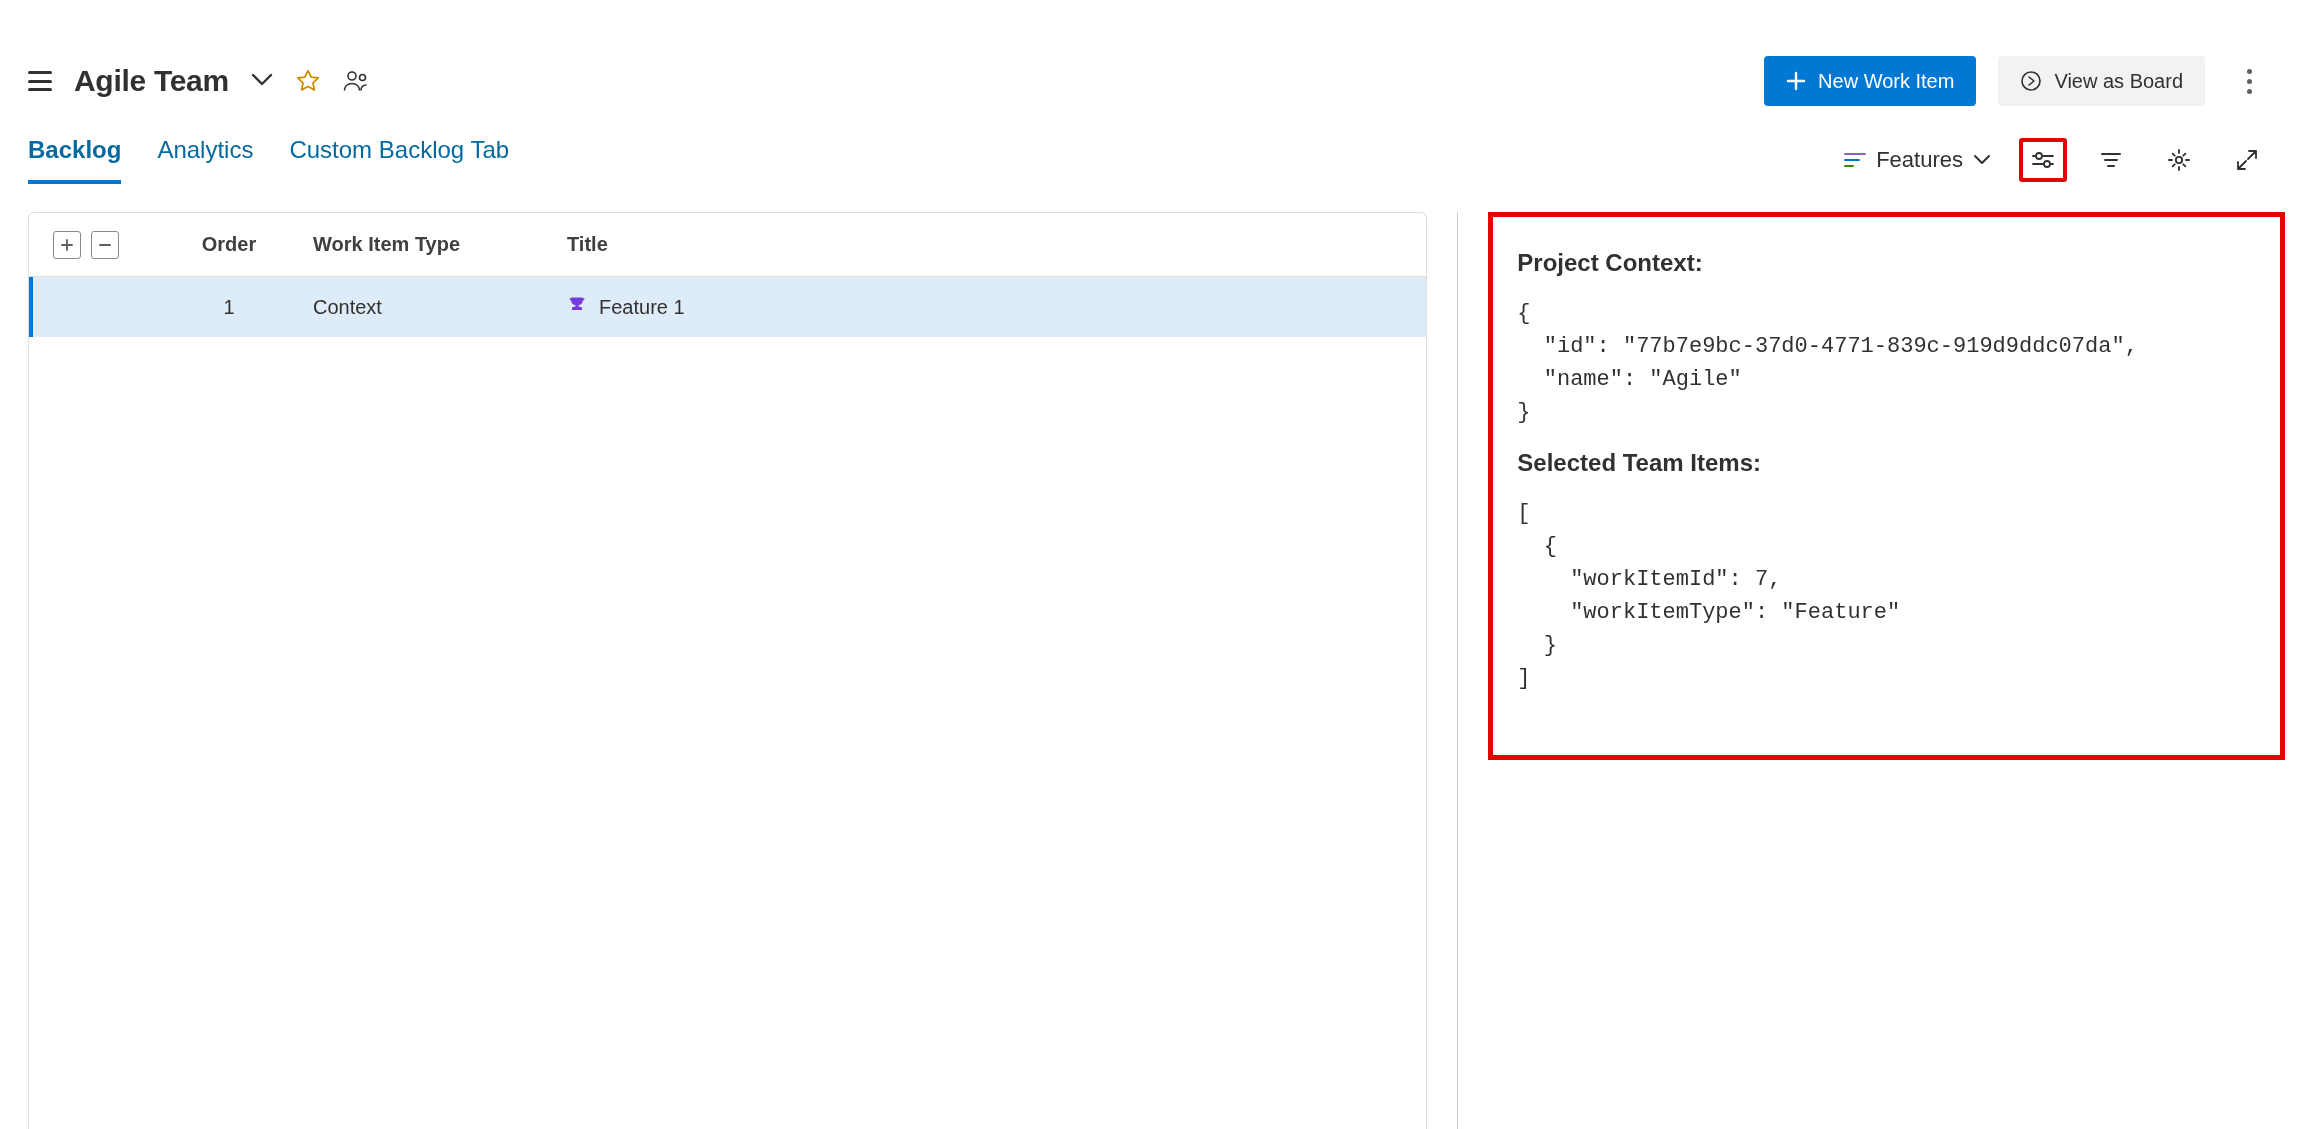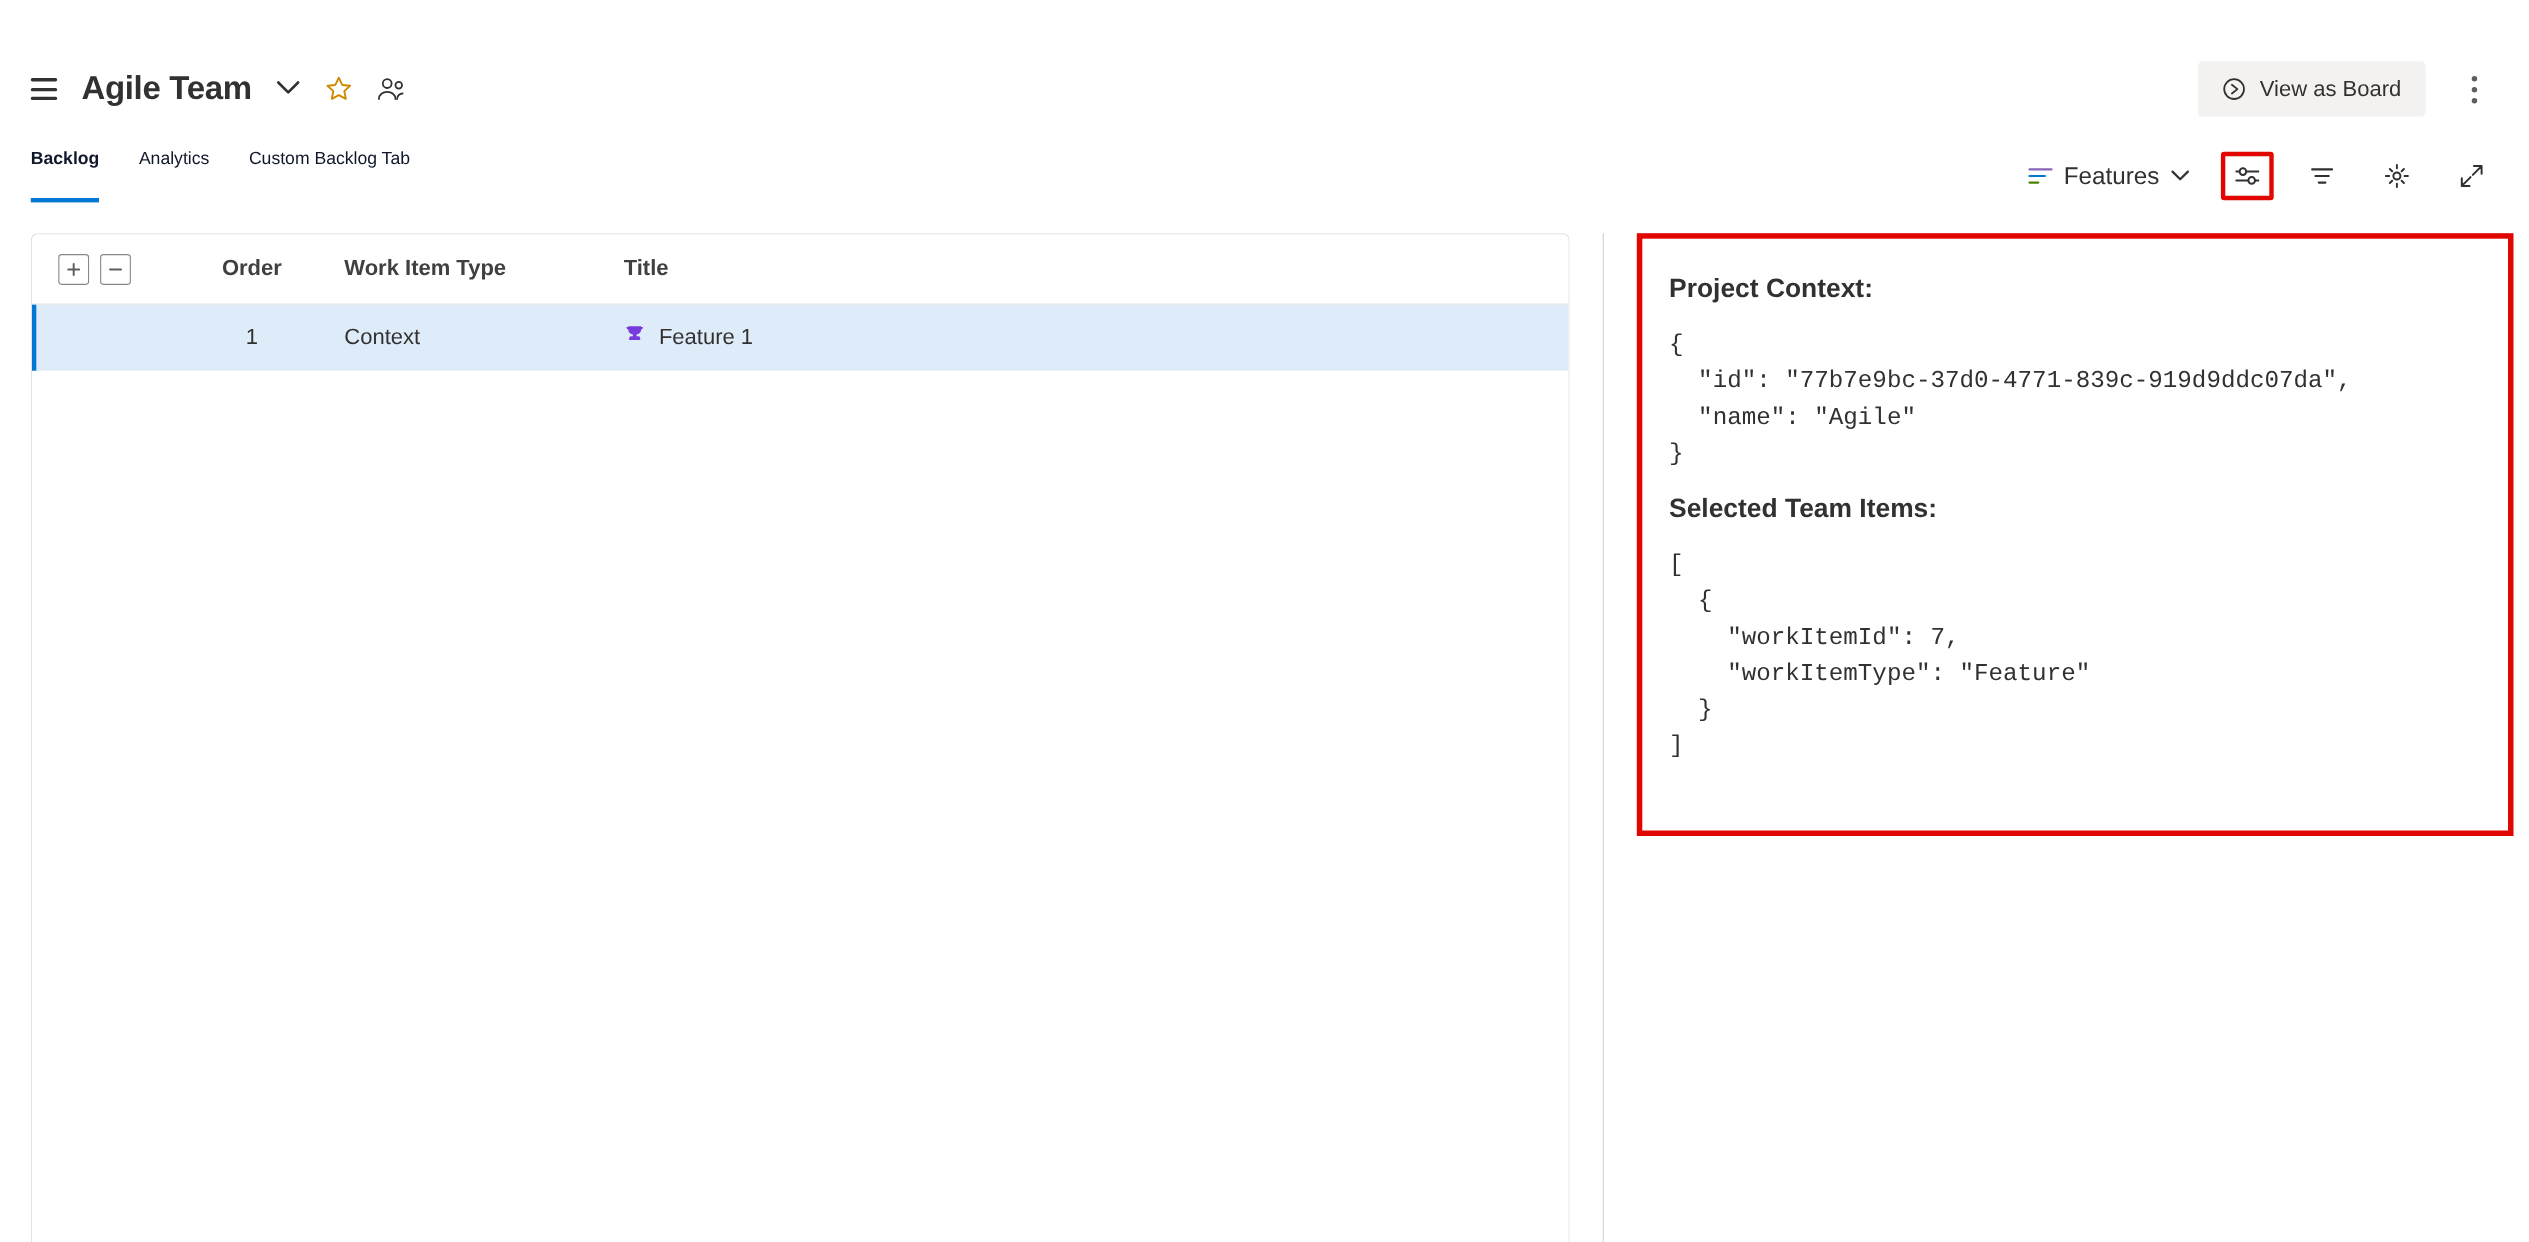--- a/index.html
+++ b/index.html
@@ -47,21 +47,21 @@
   .more-btn .d { width:5px; height:5px; background:#605e5c; border-radius:50%; }
   .more-btn .dots { display:flex; flex-direction:column; gap:5px; }
 
   
   .tabs-row {
     display:flex; align-items:center;
     padding: 18px 28px 0 28px;
   }
   .tabs { display:flex; gap:36px; }
   .tab {
-    font-size:16px; padding-bottom:26px; cursor:pointer; color:#0f172a;
+    font-size:24px; padding-bottom:16px; cursor:pointer; color:#0369a1;
     border-bottom: 4px solid transparent;
   }
   .tab.active {
     font-weight:600; border-bottom-color:#0078d4;
   }
 
   .tabs-right { margin-left:auto; display:flex; align-items:center; gap:20px; }
   .backlog-level {
     display:inline-flex; align-items:center; gap:10px; font-size:22px; cursor:pointer;
     padding: 0 8px;
@@ -169,20 +169,26 @@
       <svg width="28" height="22" viewBox="0 0 28 22">
         <circle cx="9" cy="6" r="4" fill="none" stroke="#323130" stroke-width="1.6"></circle>
         <circle cx="19.5" cy="7.5" r="3" fill="none" stroke="#323130" stroke-width="1.6"></circle>
         <path d="M1.5 20c0-4 3.5-6.5 7.5-6.5s7.5 2.5 7.5 6.5" fill="none" stroke="#323130" stroke-width="1.6" stroke-linecap="round"></path>
         <path d="M18 20c0-3 2.5-5 5-5" fill="none" stroke="#323130" stroke-width="1.6" stroke-linecap="round"></path>
       </svg>
     </div>
 
     <div class="spacer"></div>
 
+    <button class="btn btn-primary">
+      <svg width="20" height="20" viewBox="0 0 20 20">
+          <path d="M10 2v16M2 10h16" stroke="#fff" stroke-width="2.4" stroke-linecap="round"></path>
+        </svg>
+      <span>New Work Item</span>
+    </button>
 
     <button class="btn">
       <svg width="22" height="22" viewBox="0 0 22 22">
         <circle cx="11" cy="11" r="9" class="icon-stroke-dark"></circle>
         <path d="M9 7l5 4-5 4" class="icon-stroke-dark" stroke-linecap="round" stroke-linejoin="round"></path>
       </svg>
       <span>View as Board</span>
     </button>
 
 

